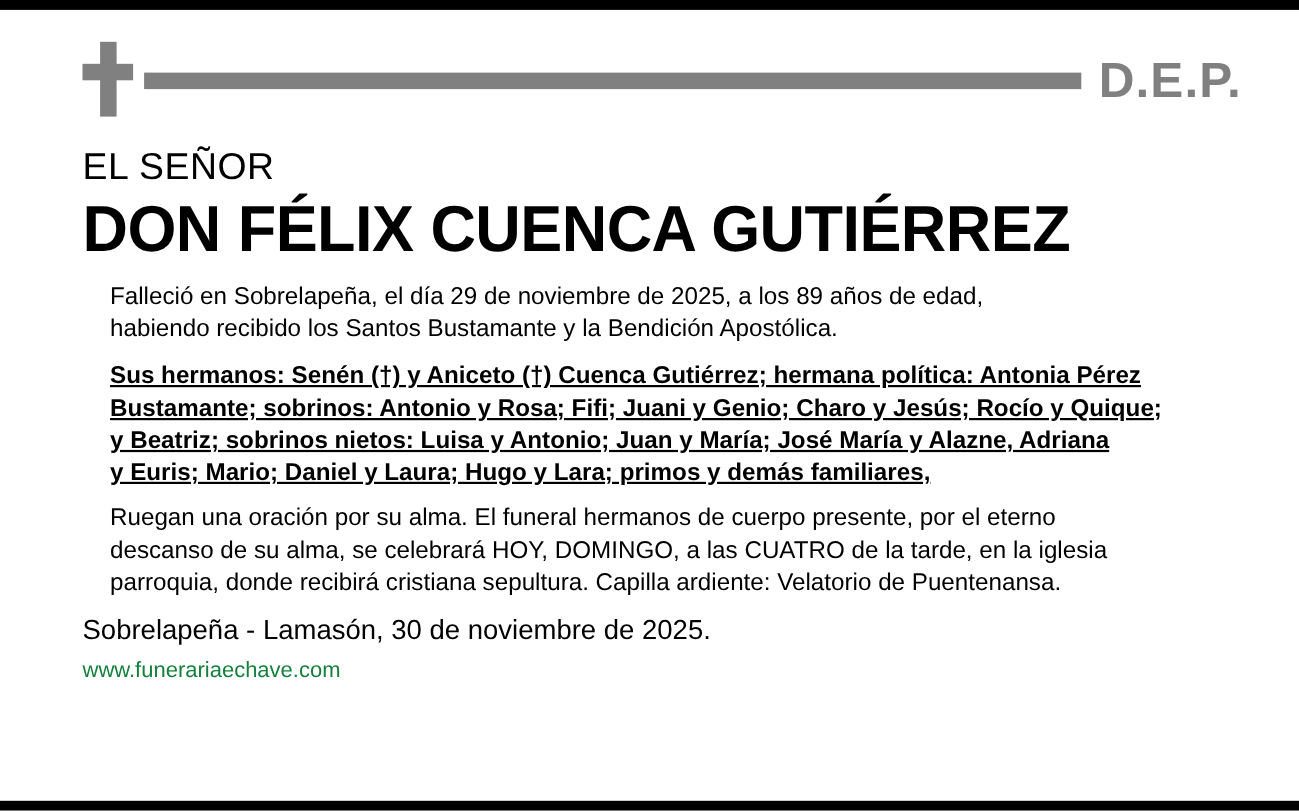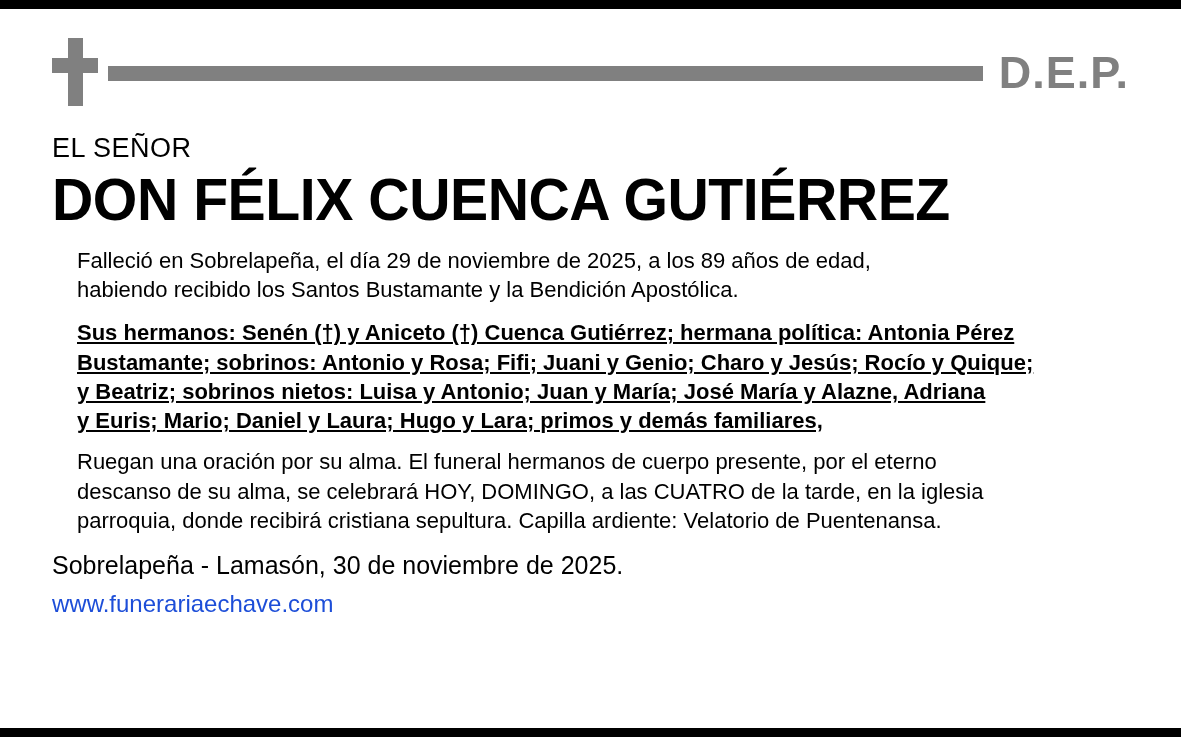--- a/index.html
+++ b/index.html
@@ -21,21 +21,21 @@
     height: 737px;
     box-sizing: border-box;
     background: #ffffff;
     border-top: 9px solid #000000;
     border-bottom: 9px solid #000000;
     padding: 0;
   }
 
   .inner {
     box-sizing: border-box;
-    padding: 26px 52px 0 52px;
+    padding: 26px 52px 0 75px;
   }
 
   
   .header {
     display: flex;
     align-items: center;
     height: 74px;
     gap: 0;
   }
 
@@ -77,21 +77,21 @@
     font-weight: bold;
     letter-spacing: 1px;
     color: #808080;
     line-height: 1;
     font-family: "Liberation Sans", sans-serif;
   }
 
   
   .eyebrow {
     margin-top: 24px;
-    font-size: 27px;
+    font-size: 34px;
     letter-spacing: 0.5px;
     color: #000;
     font-family: "Liberation Sans", sans-serif;
   }
 
   .name {
     margin-top: 6px;
     font-size: 59px;
     font-weight: bold;
     letter-spacing: -0.5px;
@@ -118,24 +118,24 @@
     text-decoration: underline;
   }
 
   .place {
     font-size: 25px;
     line-height: 1.3;
     margin-top: 14px;
   }
 
   .web {
-    font-size: 24px;
+    font-size: 20px;
     line-height: 1.3;
     margin-top: 6px;
-    color: #1d4ed8;
+    color: #15803d;
   }
 
   .nowrapline { display: block; }
 </style>
 </head>
 <body>
 
 <div class="obituary">
   <div class="inner">
 

